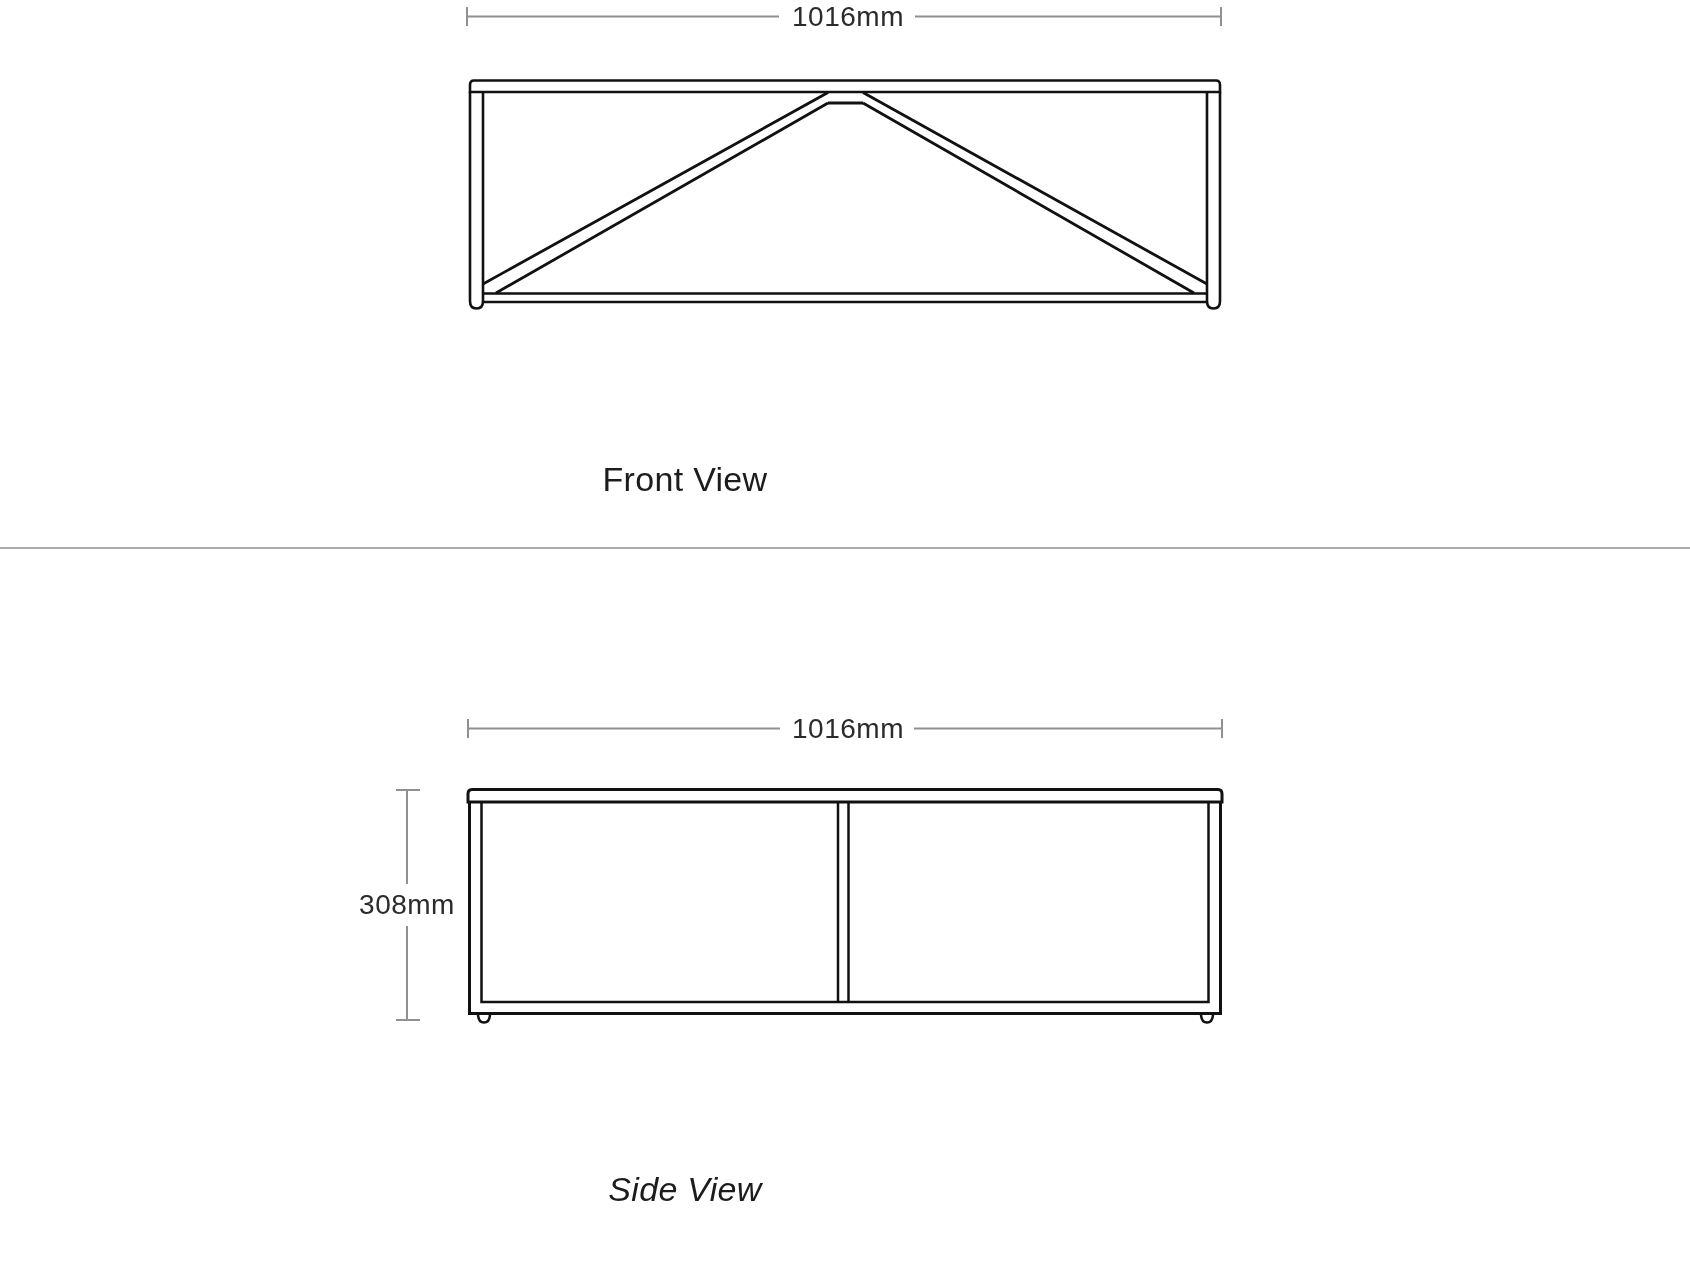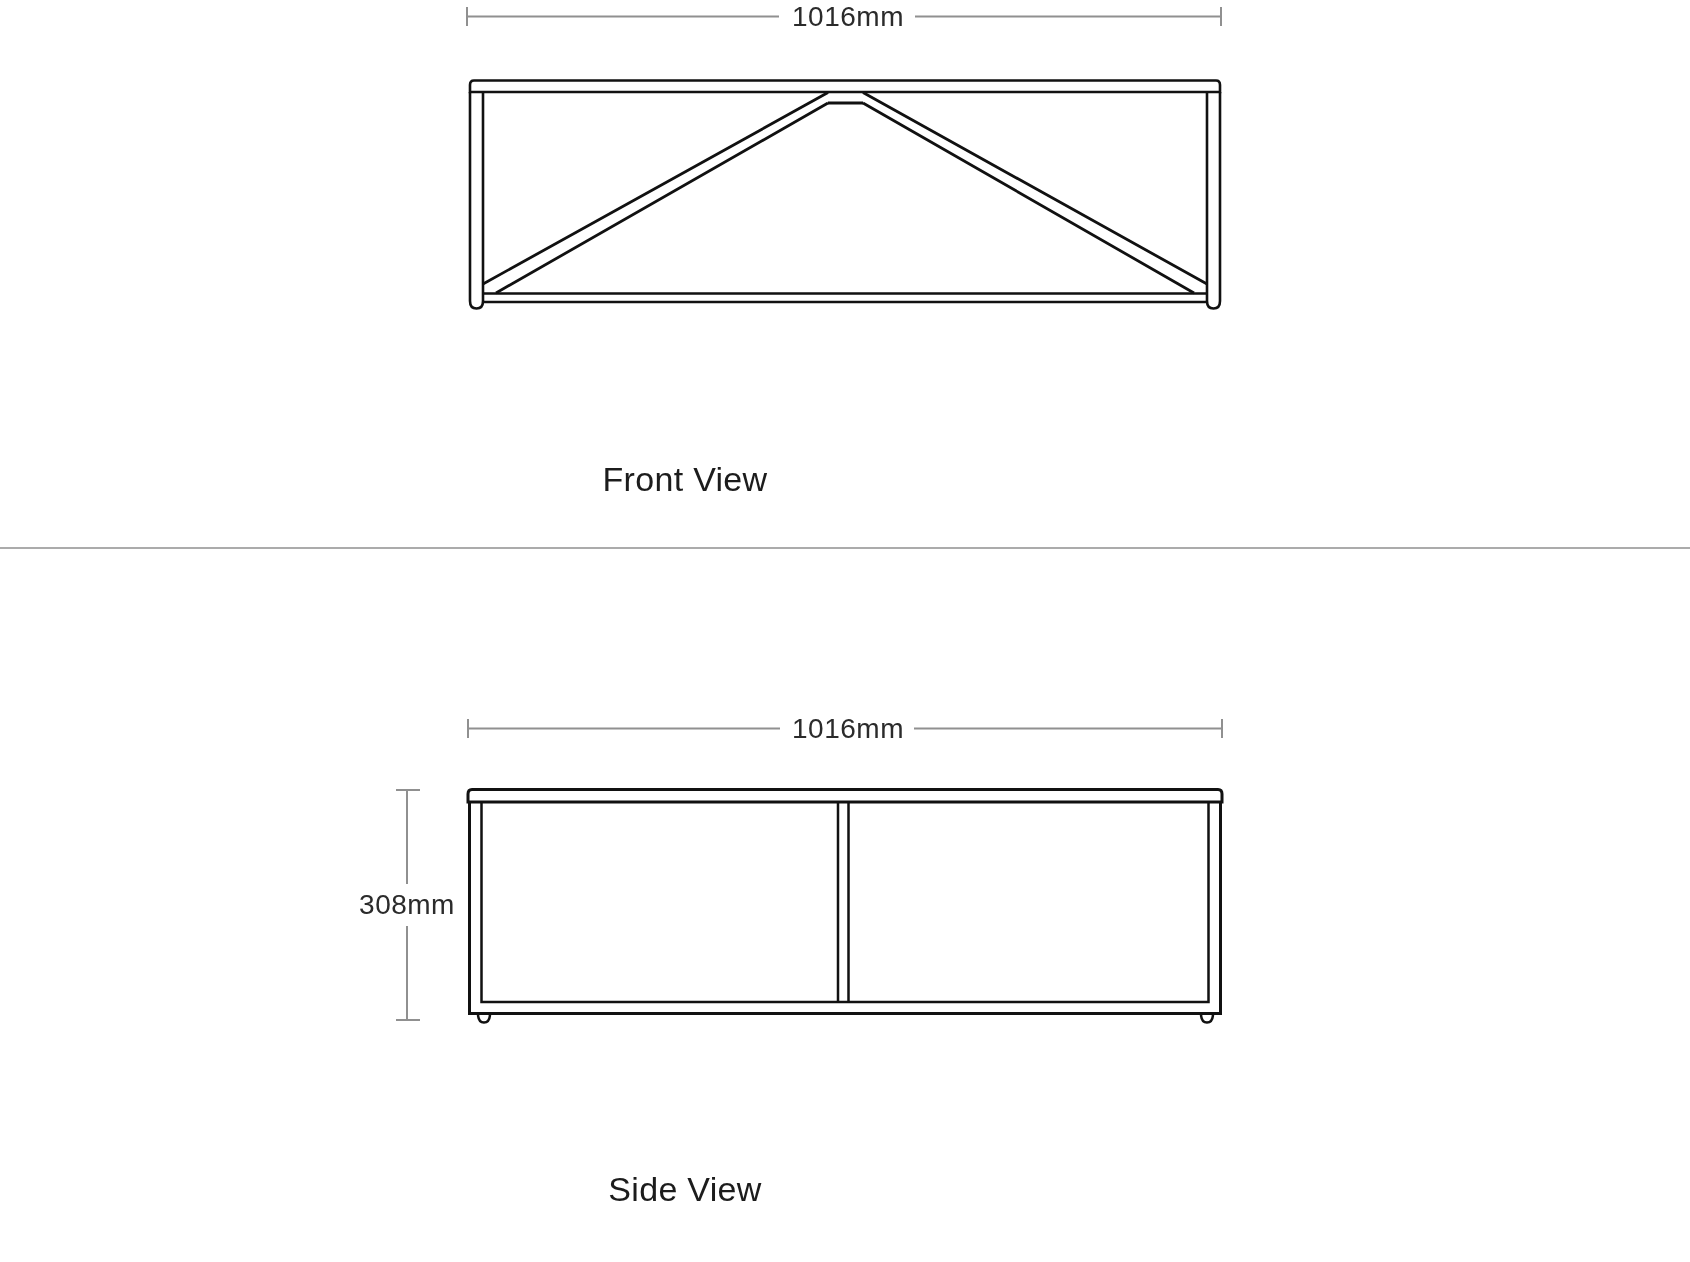--- a/index.html
+++ b/index.html
@@ -26,21 +26,21 @@
     width: 1370px;
     text-align: center;
     font-family: "Liberation Sans", sans-serif;
     font-size: 34px;
     font-weight: 500;
     letter-spacing: 0.3px;
     color: #1c1c1c;
     line-height: 1;
   }
   #front-view-title { top: 462px; }
-  #side-view-title  { top: 1172px; }
+  #side-view-title  { top: 1172px; font-style: italic; }
   .section-divider {
     position: absolute;
     left: 0;
     top: 547px;
     width: 1690px;
     height: 2px;
     background: #ababab;
   }
   .dim-text {
     font-family: "Liberation Sans", sans-serif;

